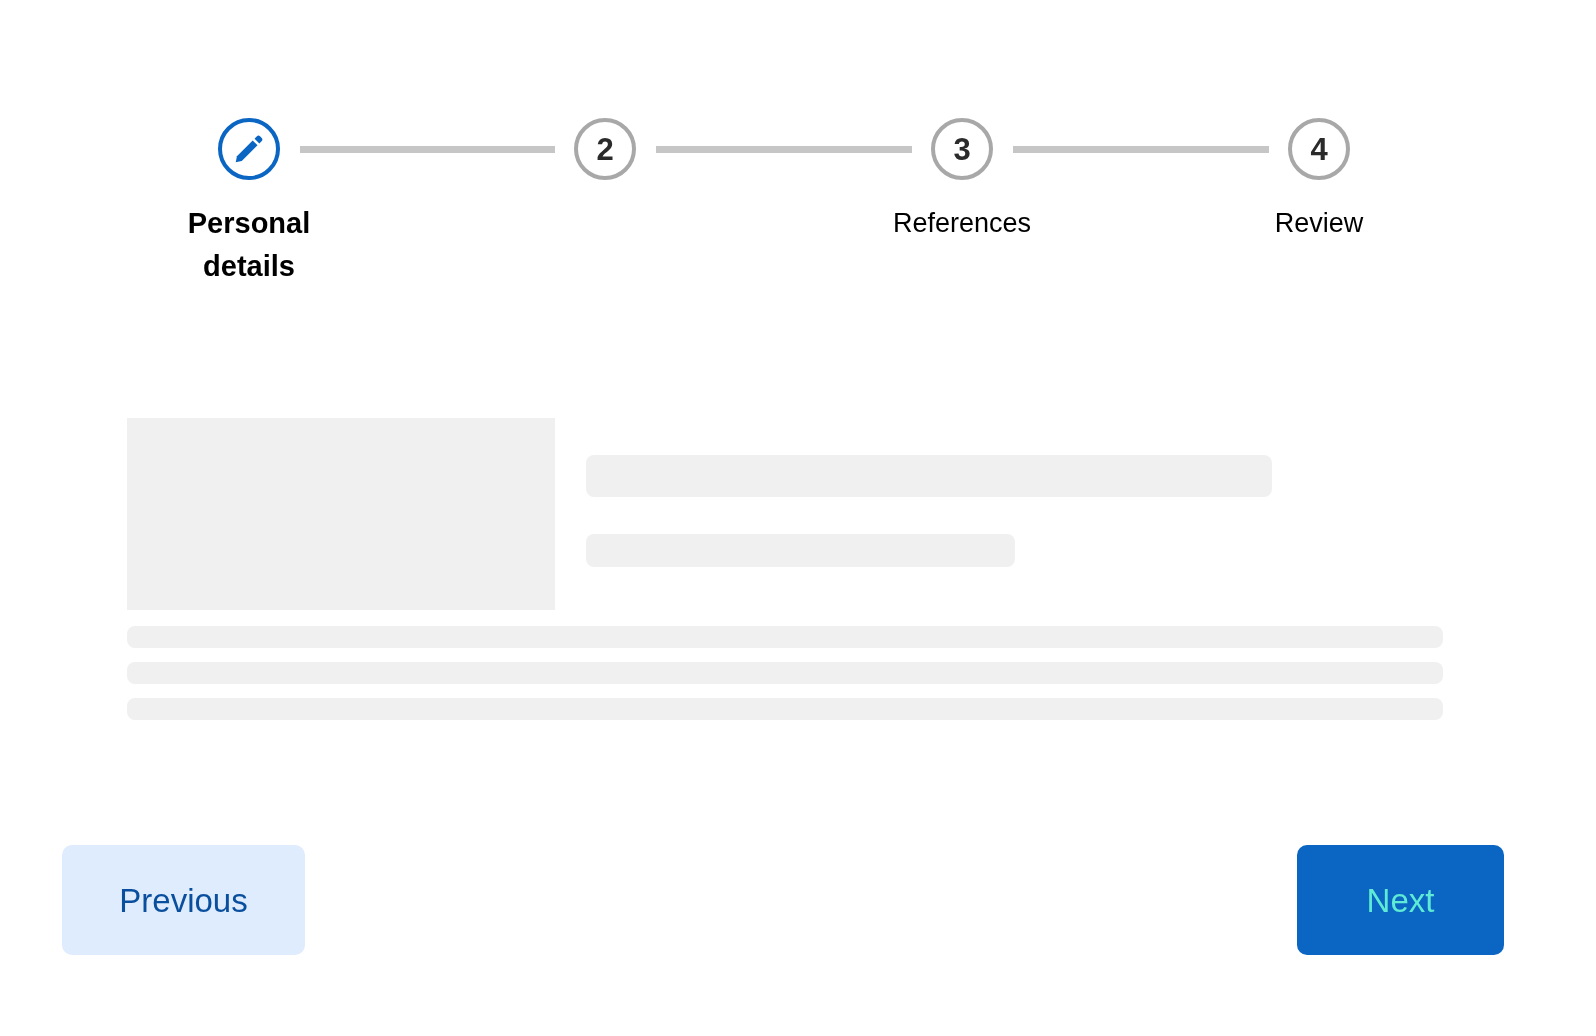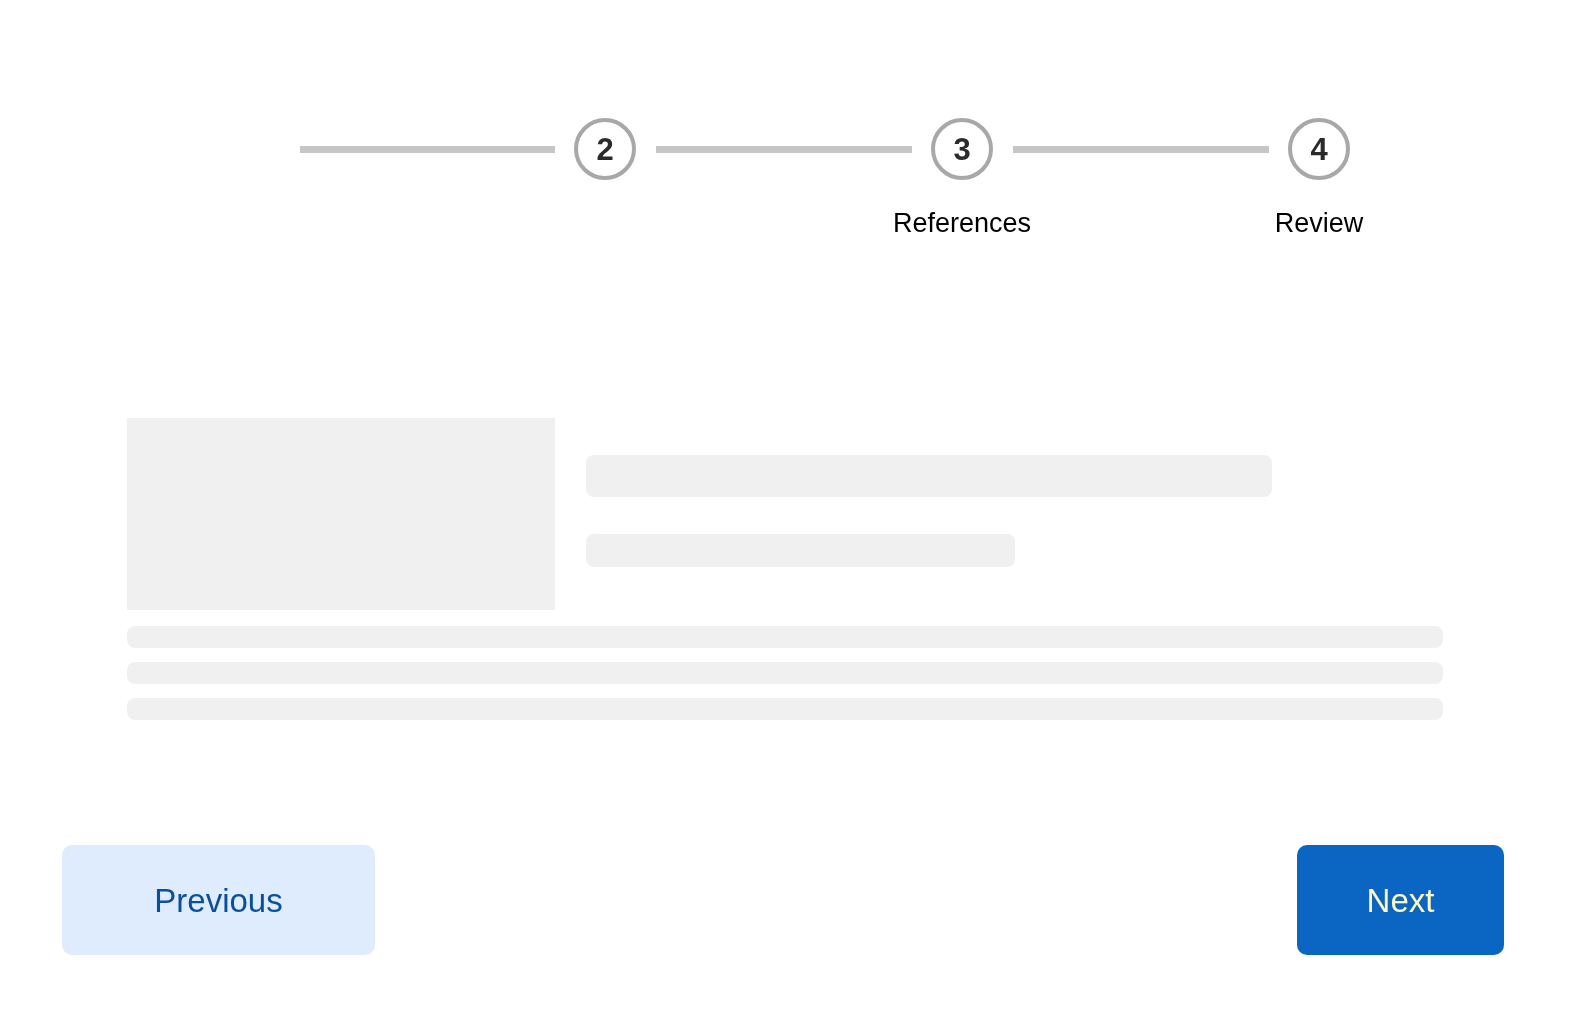--- a/index.html
+++ b/index.html
@@ -172,46 +172,56 @@
     cursor: pointer;
     display: flex;
     align-items: center;
     justify-content: center;
     padding: 0;
   }
 
   .btn-previous {
     left: 62px;
     top: 845px;
-    width: 313px;
+    width: 243px;
     height: 110px;
     background: #deecfd;
     color: #0a4f9e;
   }
 
   .btn-next {
     left: 1297px;
     top: 845px;
     width: 207px;
     height: 110px;
     background: #0a66c2;
-    color: #fef9c3;
+    color: #5eead4;
   }
 </style>
 </head>
 <body>
 
 <div class="page">
 
   <div class="stepper">
 
     <div class="connector" style="left:300px;width:255px;"></div>
     <div class="connector" style="left:656px;width:256px;"></div>
     <div class="connector" style="left:1013px;width:256px;"></div>
 
+    <div class="step" style="left:119px;">
+      <div class="step-circle active">
+        <svg class="pencil-icon" viewBox="0 0 24 24" aria-hidden="true">
+          <path fill="#0a66c2" d="M3.5 17.1 L14.6 6.0 L18.0 9.4 L6.9 20.5 L2.6 21.4 Z"></path>
+          <path fill="#0a66c2" d="M15.9 4.7 L17.6 3.0 C18.2 2.4 19.2 2.4 19.8 3.0 L21.0 4.2 C21.6 4.8 21.6 5.8 21.0 6.4 L19.3 8.1 Z"></path>
+        </svg>
+      </div>
+      <div class="step-label current">Personal
+details</div>
+    </div>
 
     <div class="step" style="left:475px;">
       <div class="step-circle pending">
         <span class="step-number">2</span>
       </div>
     </div>
 
     <div class="step" style="left:832px;">
       <div class="step-circle pending">
         <span class="step-number">3</span>

